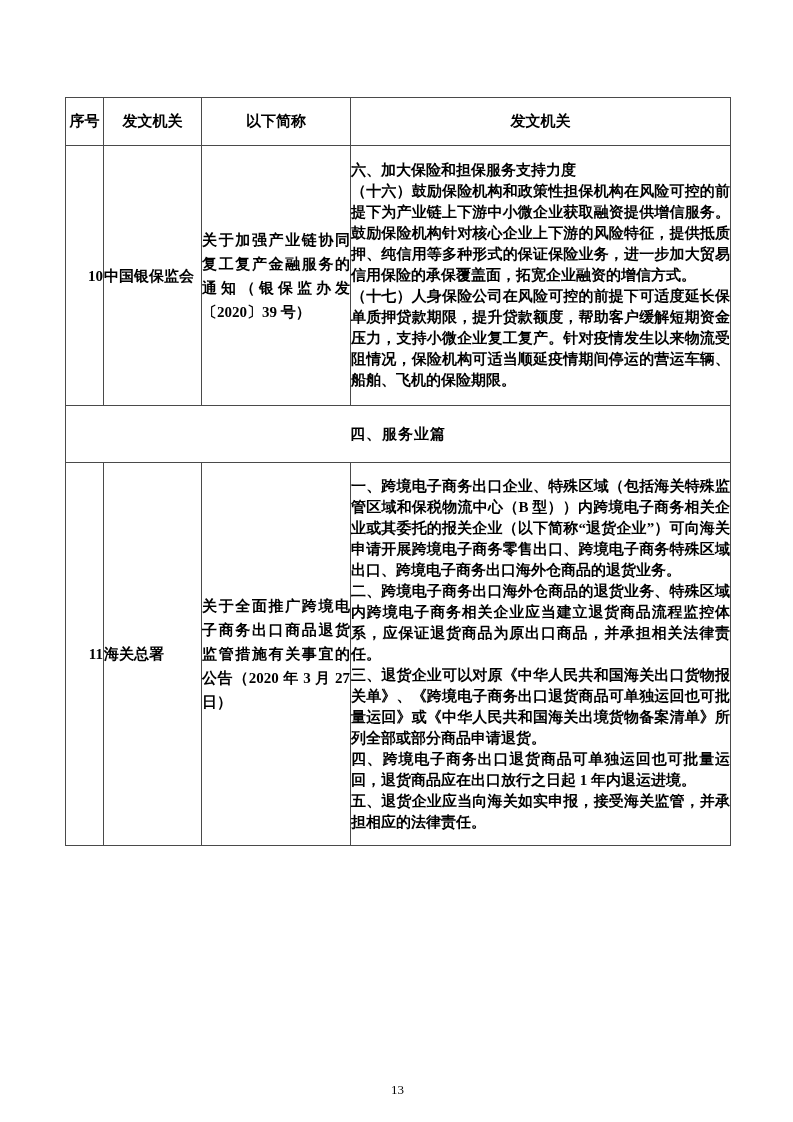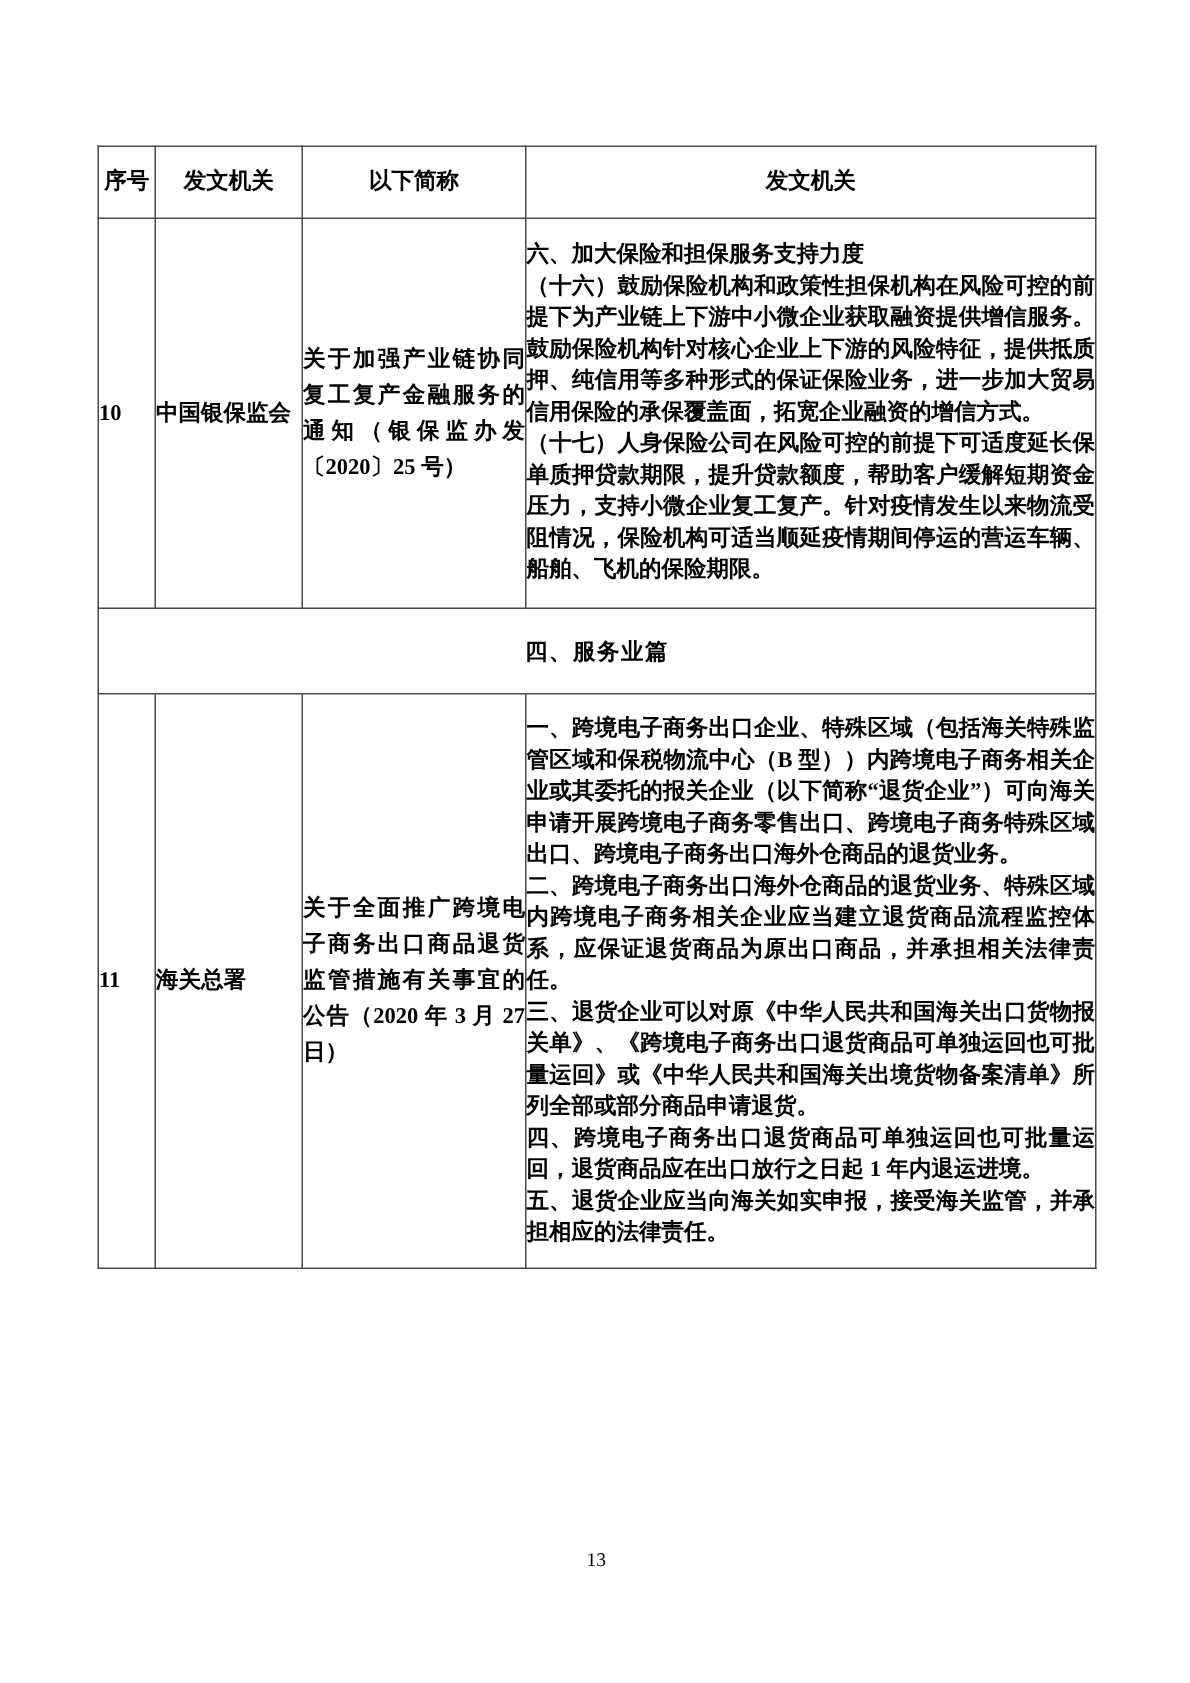--- a/index.html
+++ b/index.html
@@ -37,21 +37,21 @@
   tr.row-10 { height: 260px; }
   tr.section-row { height: 57px; }
   tr.row-11 { height: 383px; }
 
   th.col-header {
     text-align: center;
     line-height: 19px;
     font-weight: bold;
   }
   td.no-cell {
-    text-align: left;
+    text-align: right;
     line-height: 20px;
   }
   td.agency-cell {
     padding: 0 8px;
     text-align: justify;
     text-justify: inter-character;
     line-height: 24px;
   }
   td.doc-cell {
     padding: 0 5px;
@@ -73,21 +73,21 @@
     text-align: center;
     font-family: Liberation Sans, sans-serif;
     font-size: 20px;
     font-weight: bold;
     letter-spacing: 1px;
   }
   .page-number {
     position: absolute;
     left: 65px;
     width: 665px;
-    top: 1032px;
+    top: 1082px;
     text-align: center;
     font-size: 13px;
     font-weight: normal;
     color: #000000;
     font-family: "Liberation Serif", serif;
   }
 </style>
 </head>
 <body>
 
@@ -105,21 +105,21 @@
         <tr class="header-row">
       <th class="col-header">序号</th>
       <th class="col-header">发文机关</th>
       <th class="col-header">以下简称</th>
       <th class="col-header">发文机关</th>
     </tr>
 
     <tr class="row-10">
       <td class="no-cell">10</td>
       <td class="agency-cell">中国银保监会</td>
-      <td class="doc-cell">关于加强产业链协同复工复产金融服务的通知（银保监办发〔2020〕25 号）</td>
+      <td class="doc-cell">关于加强产业链协同复工复产金融服务的通知（银保监办发〔2020〕39 号）</td>
       <td class="content-cell">
         <div class="para">六、加大保险和担保服务支持力度</div>
         <div class="para">（十六）鼓励保险机构和政策性担保机构在风险可控的前提下为产业链上下游中小微企业获取融资提供增信服务。鼓励保险机构针对核心企业上下游的风险特征，提供抵质押、纯信用等多种形式的保证保险业务，进一步加大贸易信用保险的承保覆盖面，拓宽企业融资的增信方式。</div>
         <div class="para">（十七）人身保险公司在风险可控的前提下可适度延长保单质押贷款期限，提升贷款额度，帮助客户缓解短期资金压力，支持小微企业复工复产。针对疫情发生以来物流受阻情况，保险机构可适当顺延疫情期间停运的营运车辆、船舶、飞机的保险期限。</div>
       </td>
     </tr>
 
     <tr class="section-row">
       <td class="section-cell" colspan="4">四、服务业篇</td>
     </tr>

